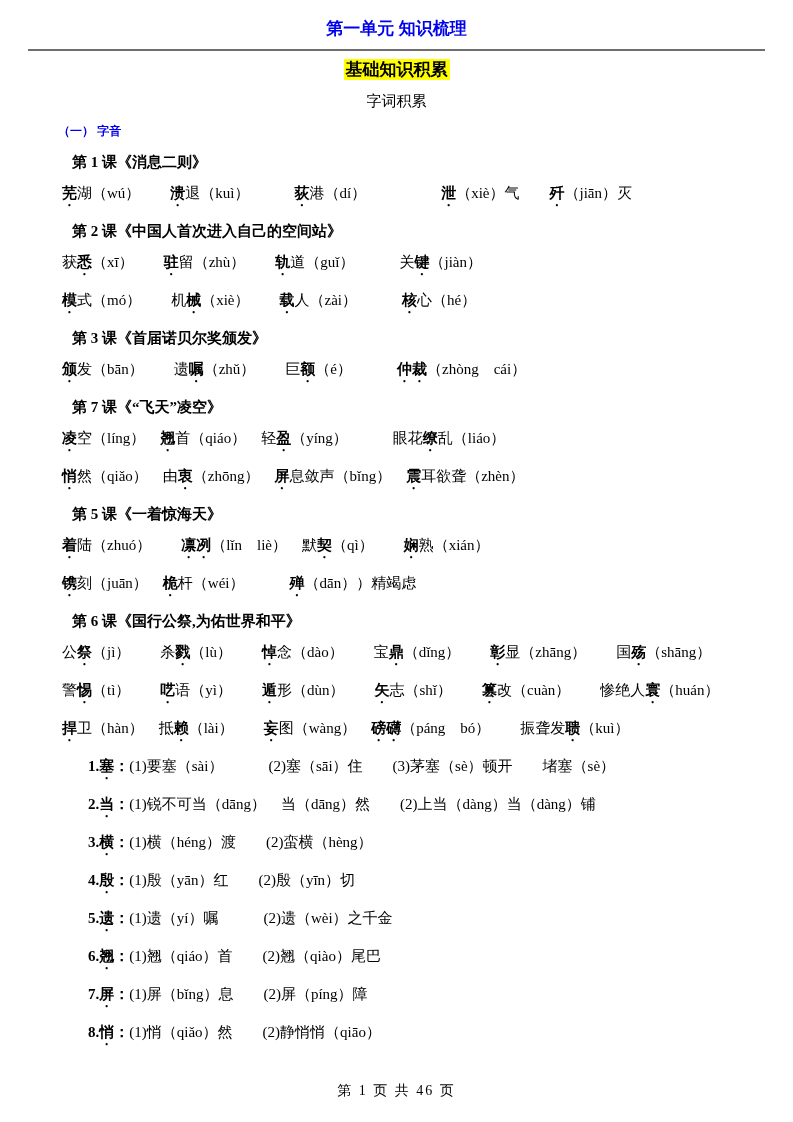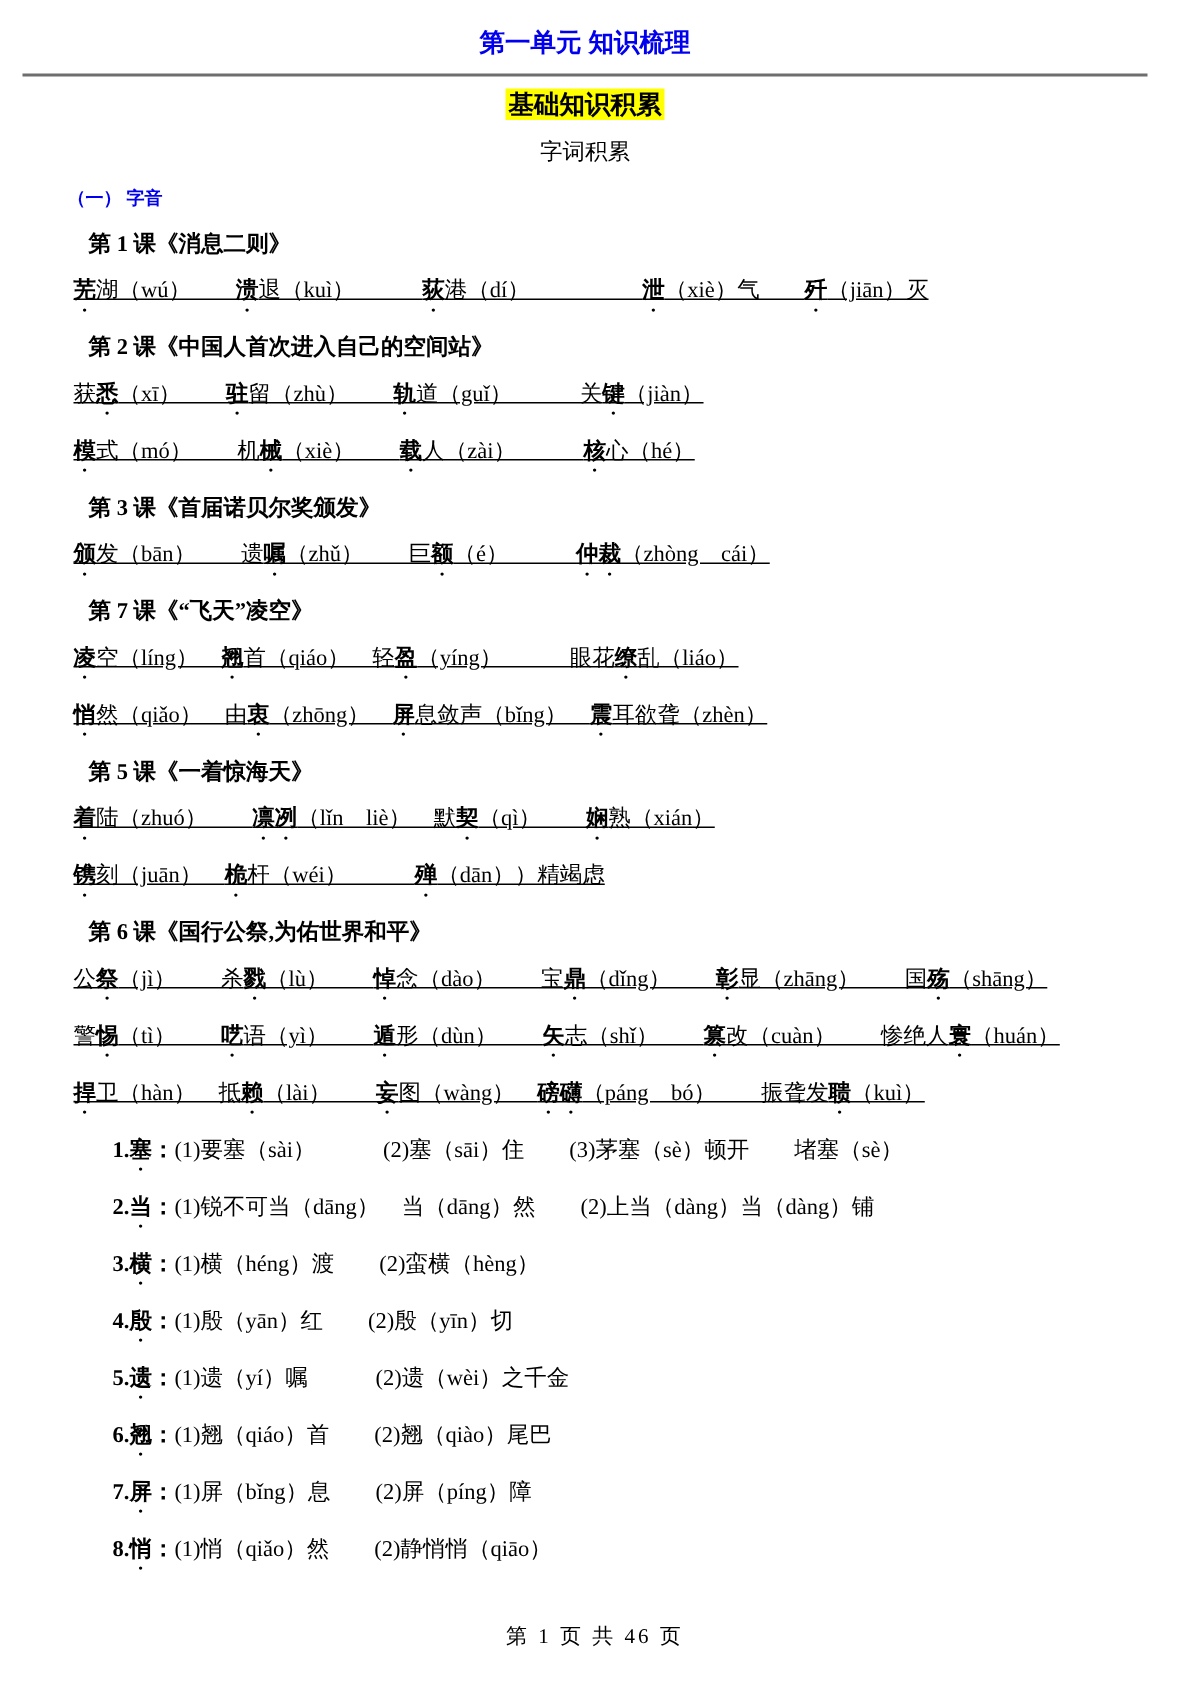--- a/index.html
+++ b/index.html
@@ -1,21 +1,21 @@
 <!DOCTYPE html>
 <html style="--blue: #0000EE; --yellow: #FFFF00;"><head>
 <meta charset="utf-8">
 <style>
   html,body { margin:0; padding:0; background:#ffffff; }
   .page {
     position:relative;
     width:793px; height:1122px;
     margin:0 auto;
     box-sizing:border-box;
-    padding:18px 28px 0 15px;
+    padding:18px 28px 0 28px;
     background:#ffffff;
     color:#000;
     font-family:"Liberation Serif","DejaVu Serif",serif;
     overflow:hidden;
   }
   .header-title {
     text-align:center;
     color:var(--blue,#0000EE);
     font-weight:bold;
     font-size:17px;
@@ -50,21 +50,21 @@
   }
   .row.heading {
     color:var(--blue,#0000EE);
     font-weight:bold;
     font-size:12px;
     padding-left:30px;
     margin-top:10px;
     font-family:"Liberation Sans","DejaVu Sans",sans-serif;
   }
   .row.lesson  { font-weight:bold; padding-left:44px; }
-  .row.line    { padding-left:34px;text-decoration:underline; }
+  .row.line    { padding-left:34px; }
   .row.entry   { padding-left:60px; }
   .b  { font-weight:bold; }
   .em {
     font-weight:bold;
     -webkit-text-emphasis:filled dot #000;
     text-emphasis:filled dot #000;
     -webkit-text-emphasis-position:under;
     text-emphasis-position:under right;
   }
   .footer {

